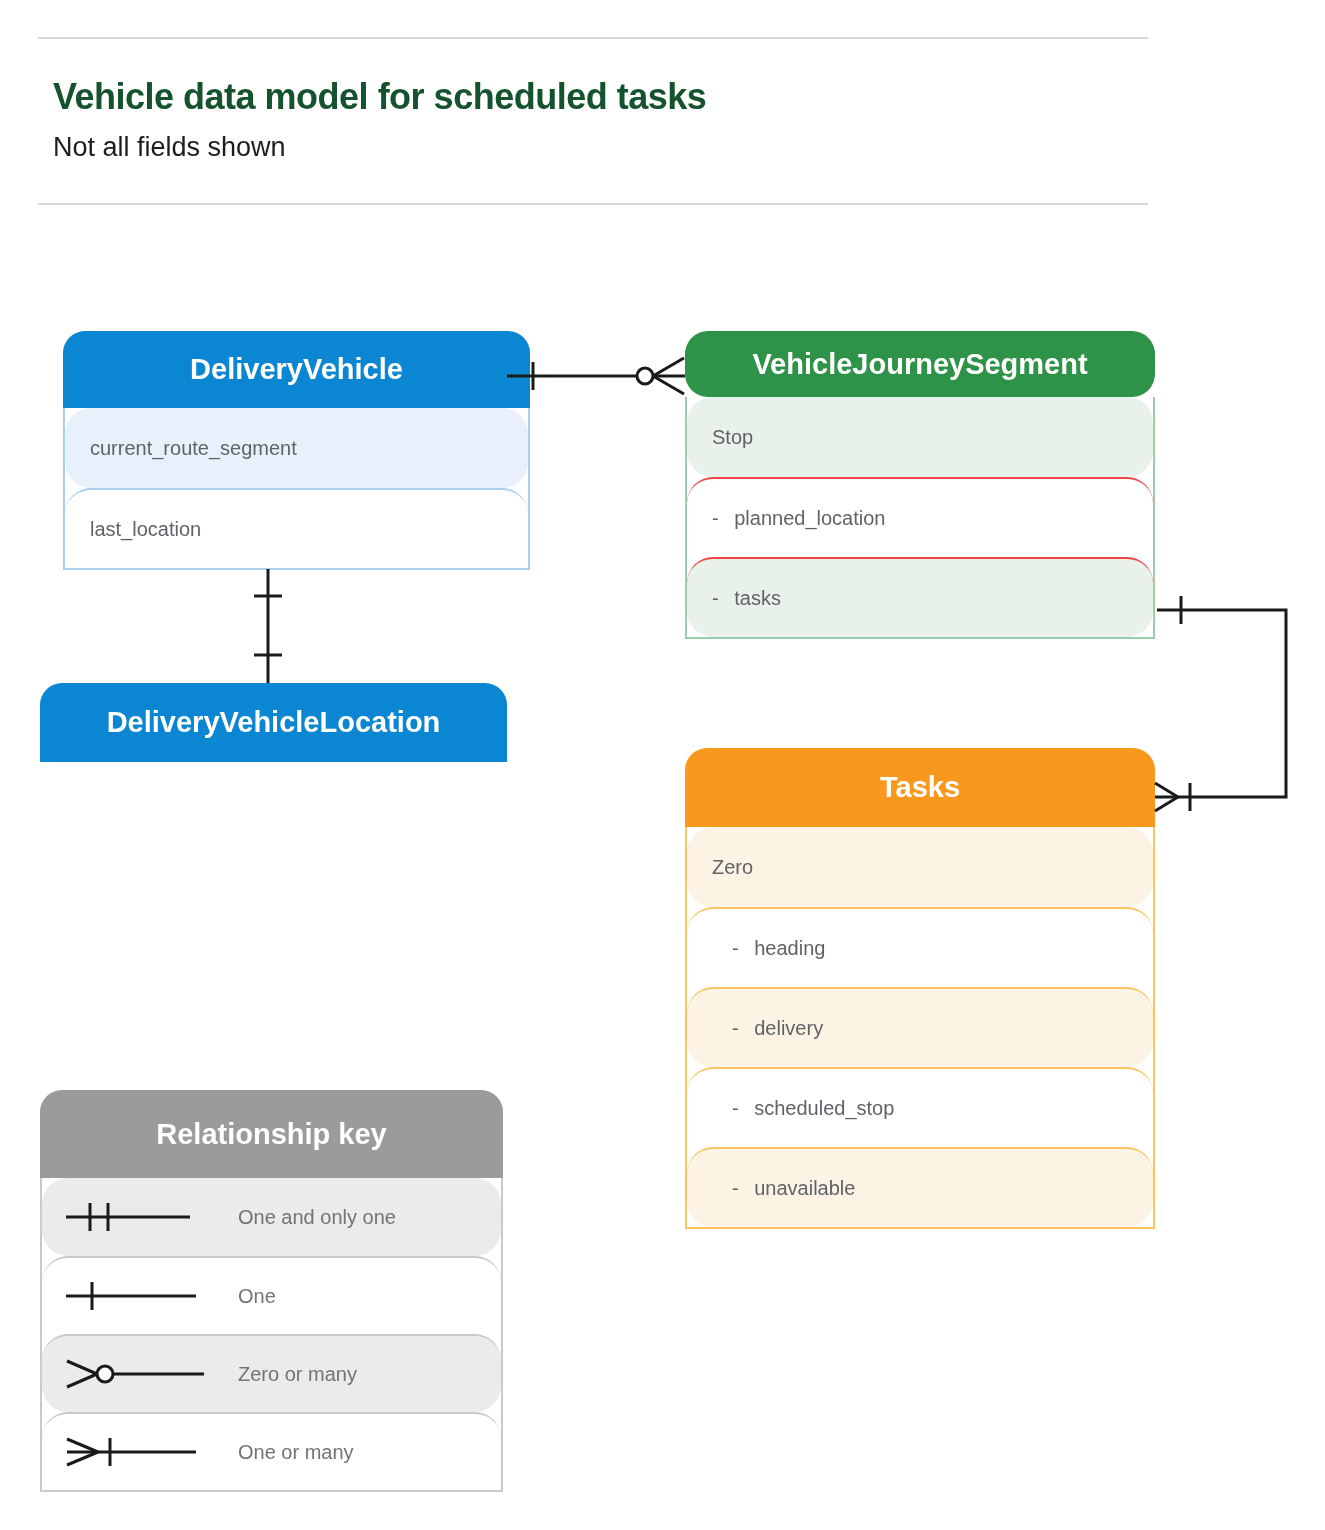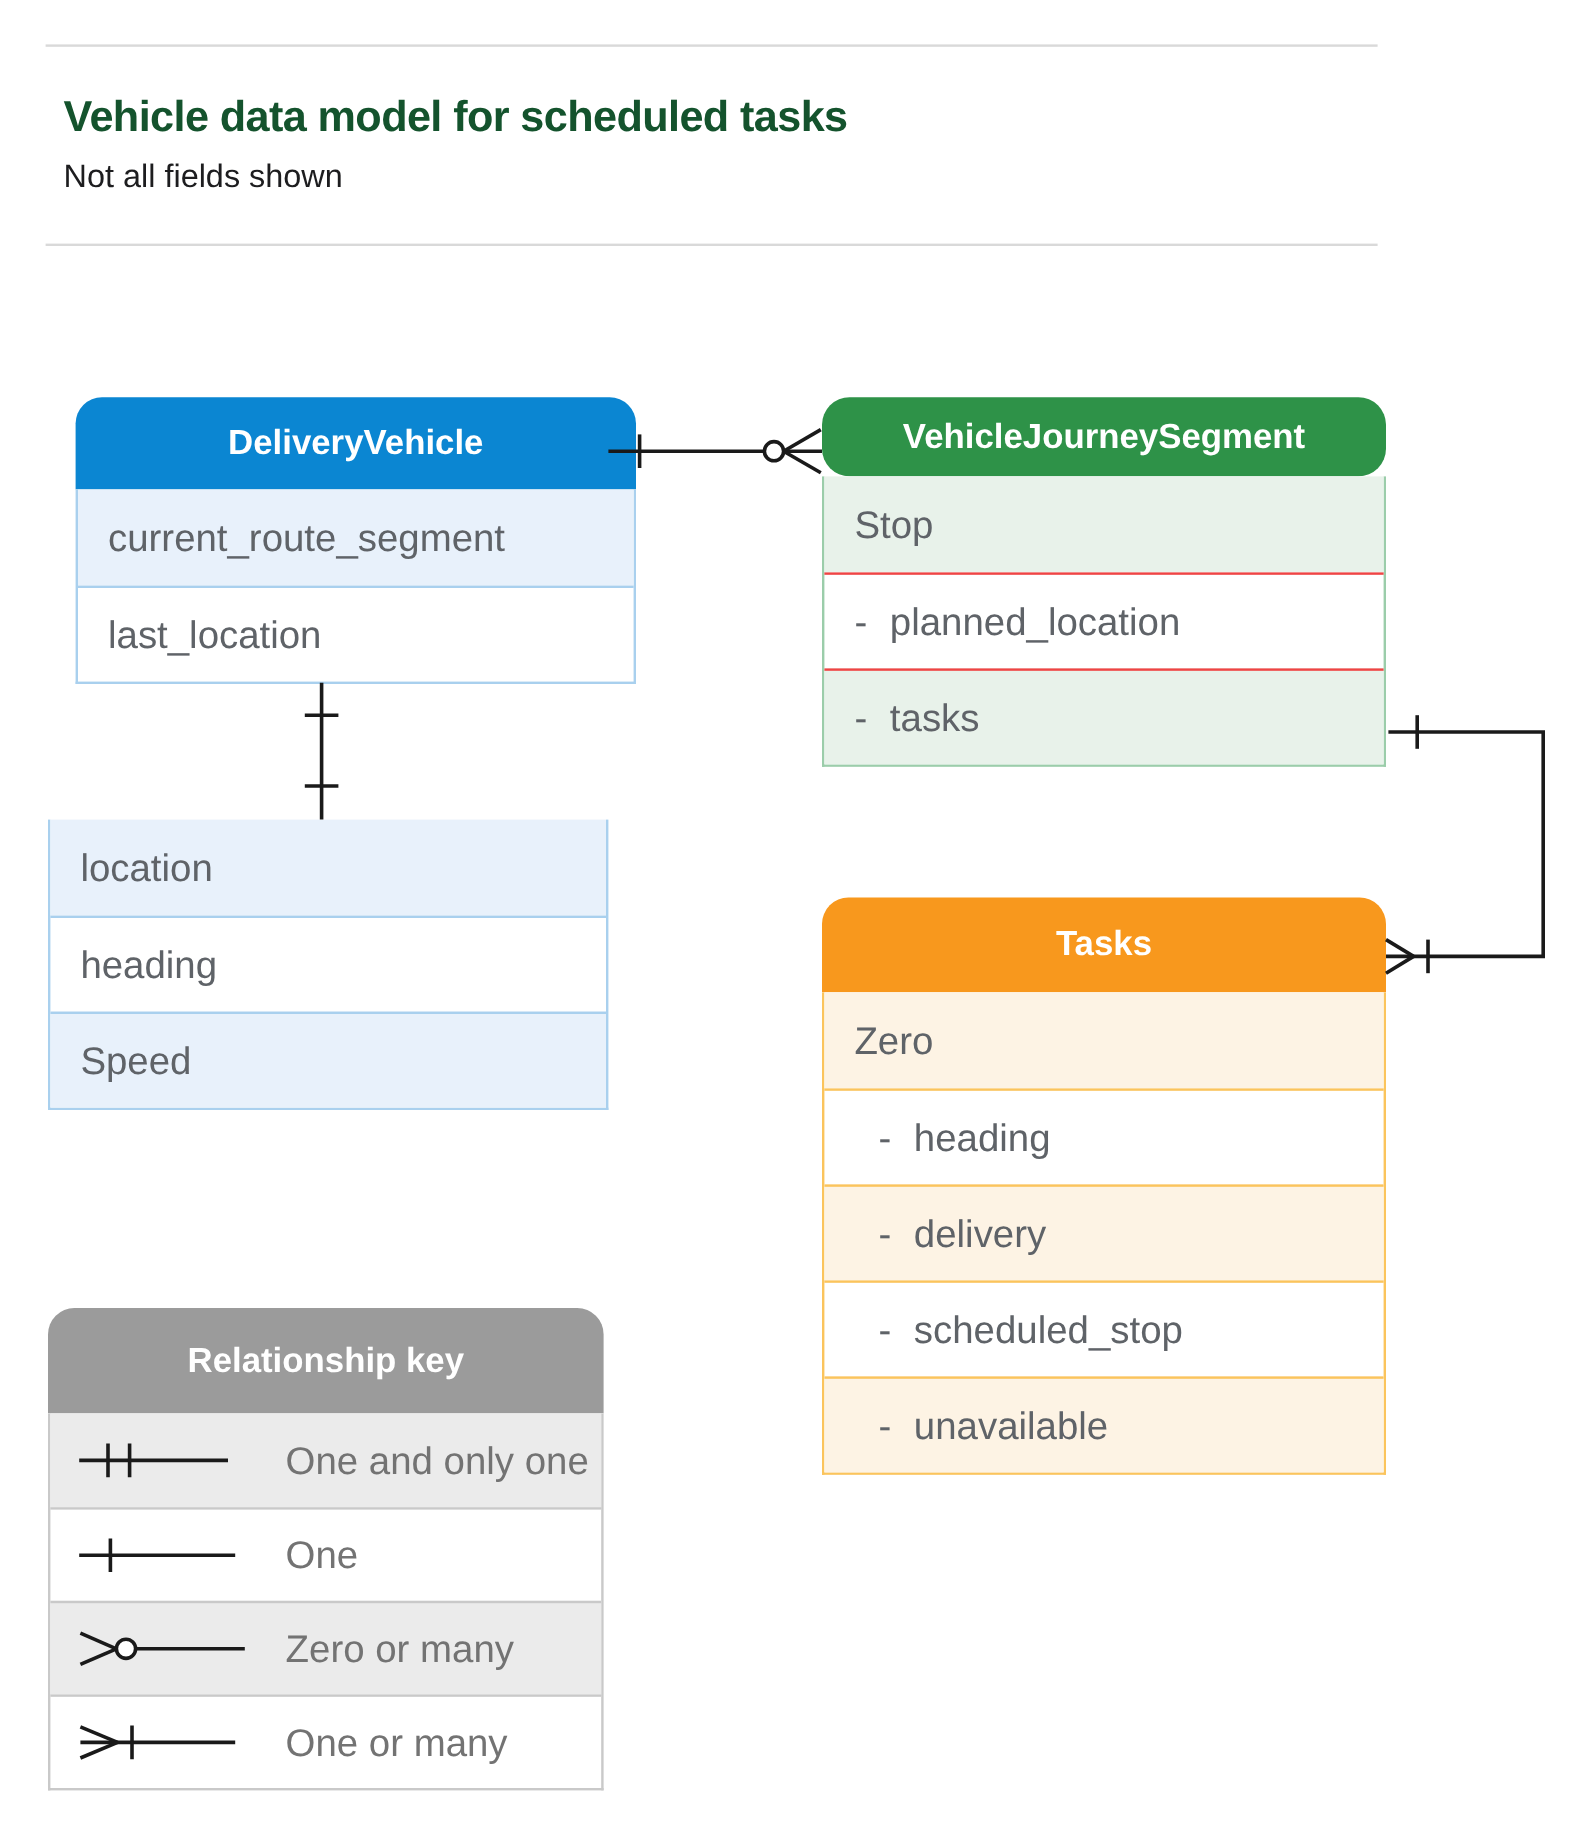--- a/index.html
+++ b/index.html
@@ -47,23 +47,24 @@
     justify-content: center;
     border-radius: 22px 22px 0 0;
     color: #ffffff;
     font-size: 29px;
     font-weight: 700;
   }
   .card .body { background: #ffffff; }
   .card .row {
     display: flex;
     align-items: center;
-    font-size: 32px;
+    font-size: 20px;
     color: #5f6368;
     padding-left: 25px;
+    border-radius: 26px;
   }
   .row.dash { word-spacing: 10px; }
   .row.indent { padding-left: 45px; }
 
   
   .card.blue .hdr { background: #0b86d2; }
   .card.blue .body { border: 2px solid #a9d0ee; border-top: none; }
   .card.blue .row { border-top: 2px solid #a9d0ee; height: 80px; }
   .card.blue .row:first-child { border-top: none; }
   .card.blue .row.tint { background: #e8f1fb; }
@@ -132,25 +133,21 @@
   <section class="card green" id="vjs">
     <header class="hdr">VehicleJourneySegment</header>
     <div class="body">
       <div class="row tint">Stop</div>
       <div class="row dash">- planned_location</div>
       <div class="row tint dash">- tasks</div>
     </div>
   </section>
 
   <section class="card blue" id="dvl">
-    <div class="body">
-      <div class="row tint">location</div>
-      <div class="row">heading</div>
-      <div class="row tint">Speed</div>
-    </div>
+    <header class="hdr">DeliveryVehicleLocation</header>
   </section>
 
   <section class="card orange" id="tasks">
     <header class="hdr">Tasks</header>
     <div class="body">
       <div class="row tint">Zero</div>
       <div class="row indent dash">- heading</div>
       <div class="row tint indent dash">- delivery</div>
       <div class="row indent dash">- scheduled_stop</div>
       <div class="row tint indent dash">- unavailable</div>

